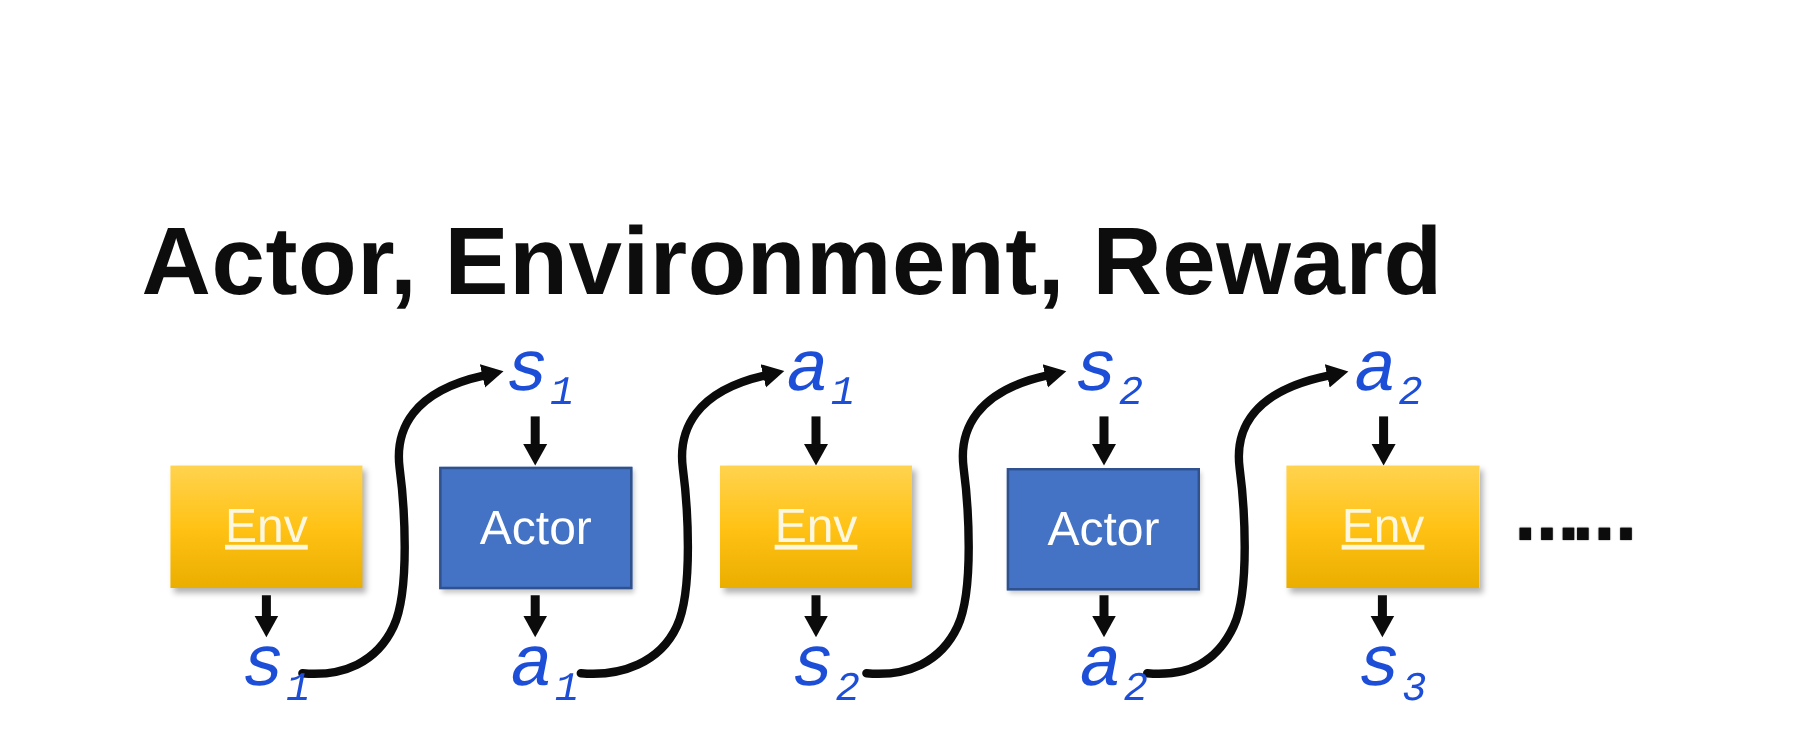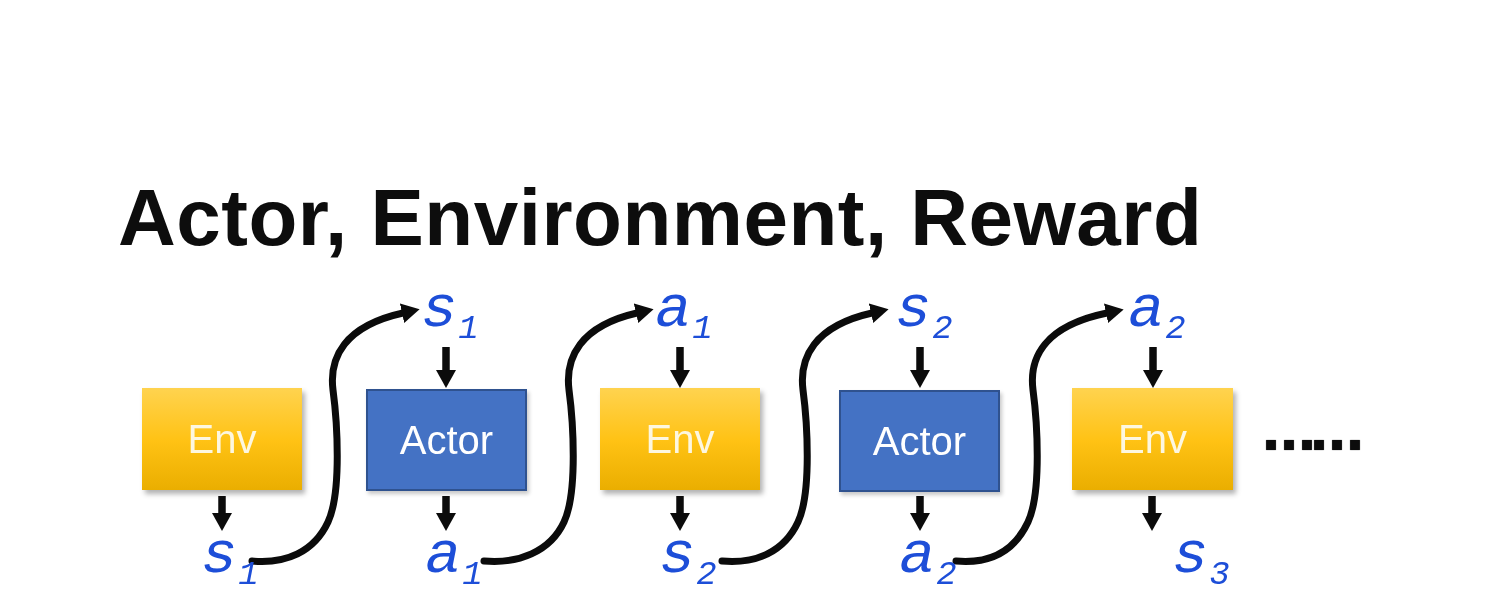--- a/index.html
+++ b/index.html
@@ -25,20 +25,21 @@
     position:absolute;
     box-sizing:border-box;
     display:flex;align-items:center;justify-content:center;
     font-size:40px;line-height:1;
     user-select:none;
   }
   .box.env{
     background:linear-gradient(180deg,var(--env-top,#FFD34F) 0%,#FFC214 52%,var(--env-bottom,#EAAE00) 100%);
     color:#FDF7E0;
     box-shadow:3px 4px 5px rgba(0,0,0,0.30);
+    text-decoration:underline;
   }
   .box.actor{
     background:var(--actor-fill,#4472C4);
     border:2.5px solid var(--actor-border,#2F528F);
     color:#ffffff;
     box-shadow:2px 3px 4px rgba(0,0,0,0.22);
   }
   .mlabel{
     position:absolute;
     transform:translateX(-50%);
@@ -135,19 +136,19 @@
   </div>
   <div class="mlabel" style="left:454px;top:526px;">
     <span>a</span><span class="sub">1</span>
   </div>
   <div class="mlabel" style="left:688px;top:526px;">
     <span>s</span><span class="sub">2</span>
   </div>
   <div class="mlabel" style="left:928px;top:526px;">
     <span>a</span><span class="sub">2</span>
   </div>
-  <div class="mlabel" style="left:1160px;top:526px;margin-left:41px;">
+  <div class="mlabel" style="left:1160px;top:526px;">
     <span>s</span><span class="sub">3</span>
   </div>
 
   <div class="ellipsis">……</div>
 
 </div>
 
 </body></html>

